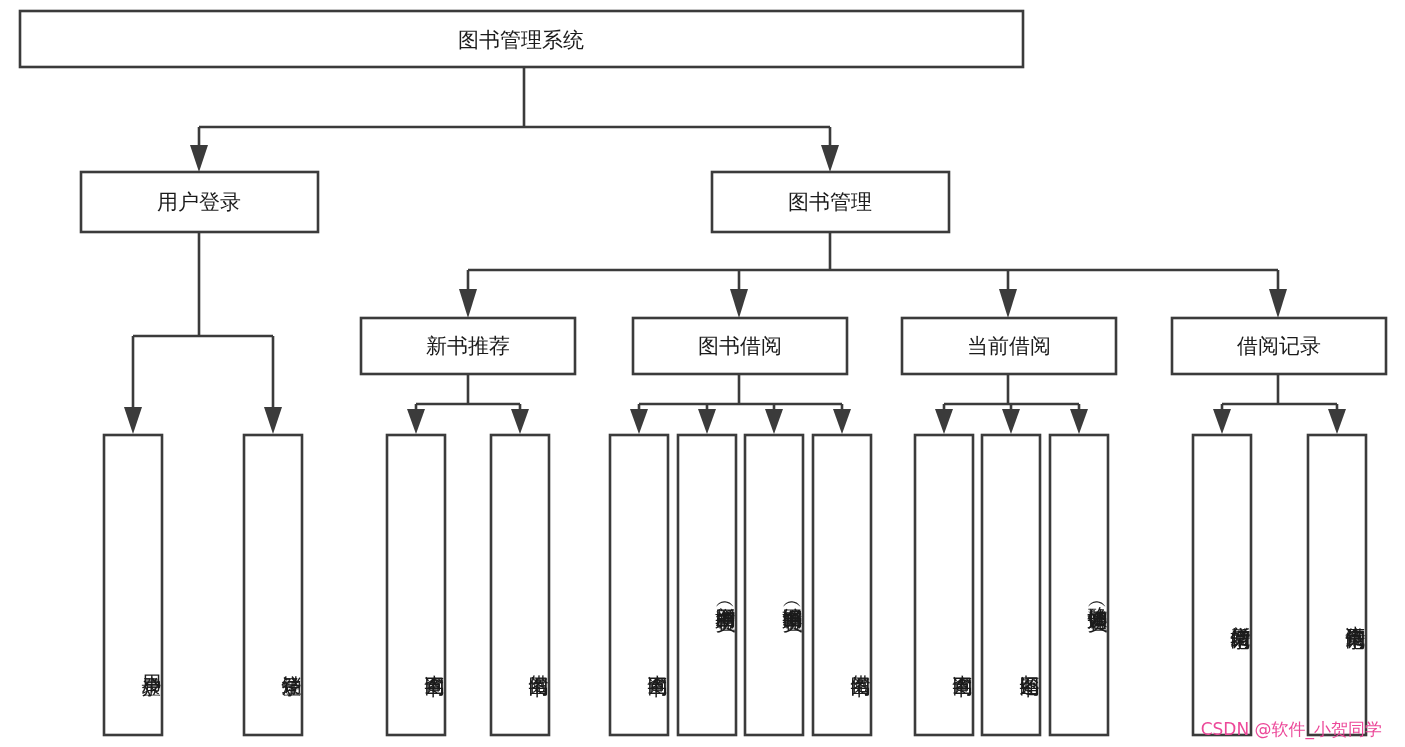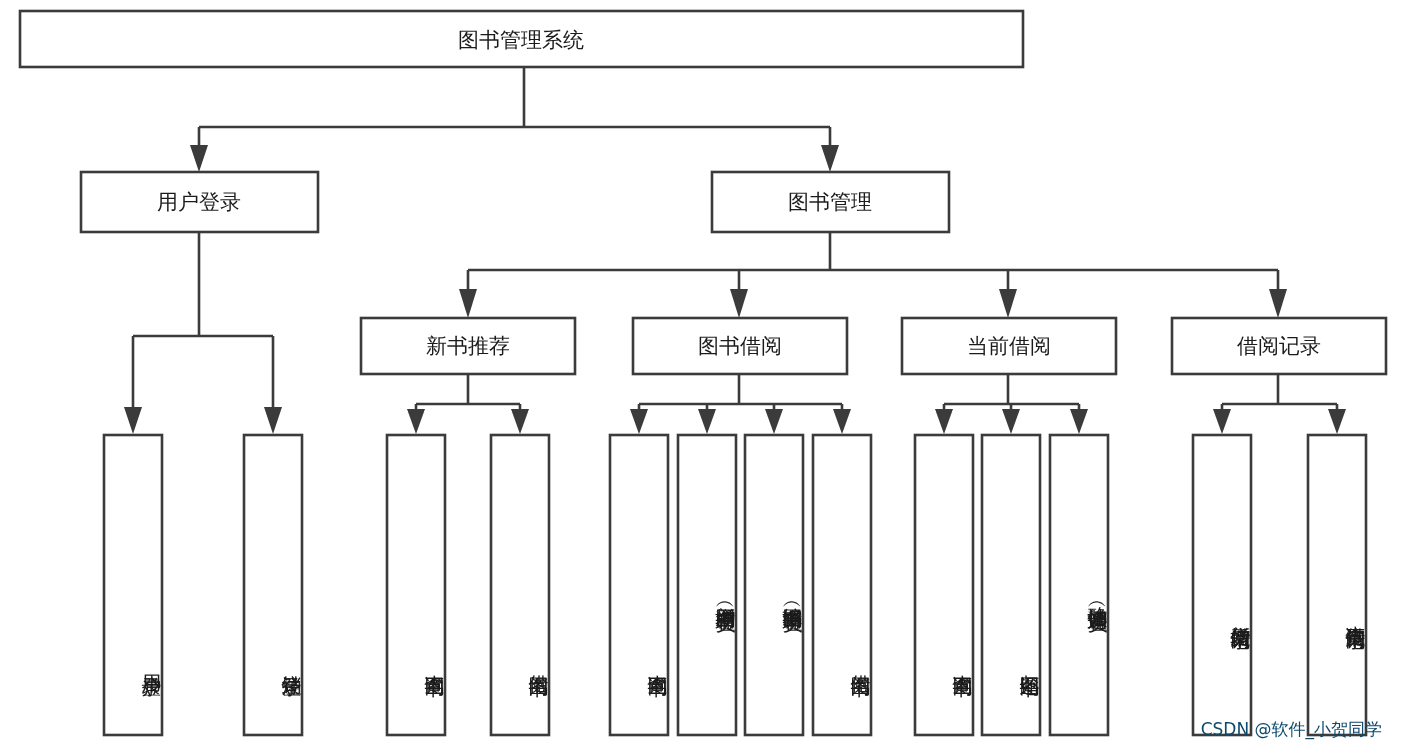--- a/index.html
+++ b/index.html
@@ -62,21 +62,21 @@
     white-space: nowrap;
     display: flex;
     align-items: flex-start;
     justify-content: center;
     pointer-events: none;
   }
   .watermark {
     position: absolute;
     right: 12px;
     bottom: 6px;
-    color: #0c4a6e;
+    color: #ec4899;
     font-size: 17px;
     font-family: "DejaVu Sans", "Liberation Sans", sans-serif;
     white-space: nowrap;
   }
 </style>
 </head>
 <body>
 
 <div id="diagram-root">
 

